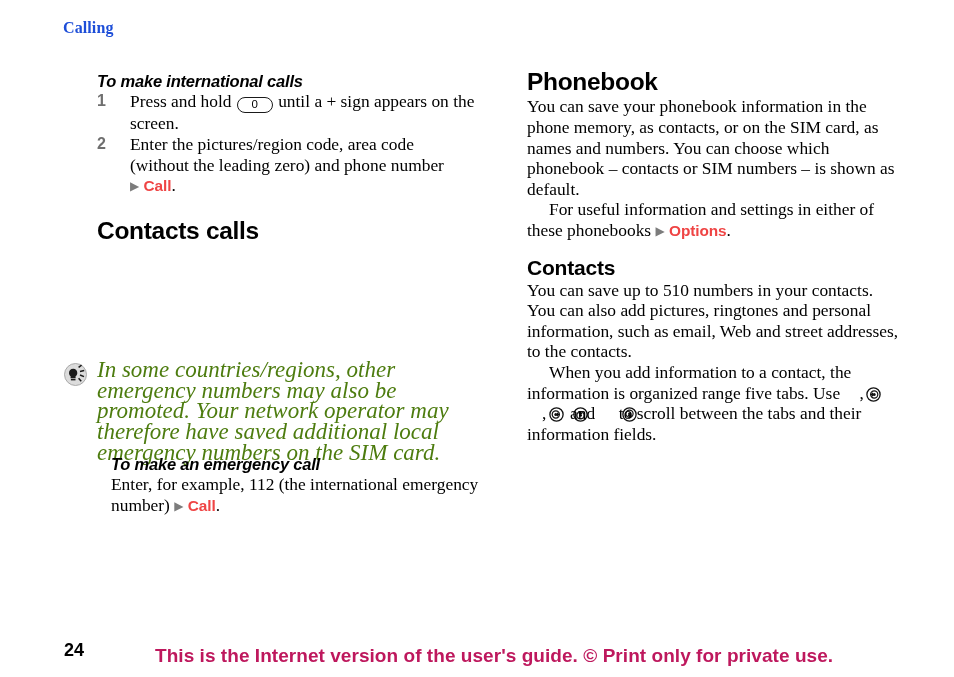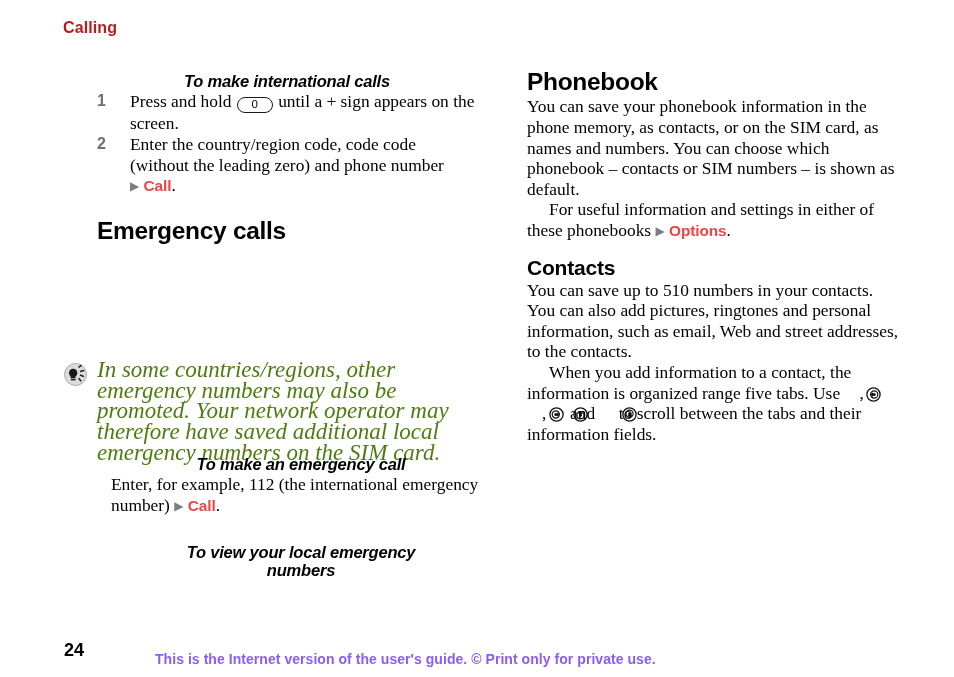--- a/index.html
+++ b/index.html
@@ -20,24 +20,24 @@
     position: relative;
     width: 954px;
     height: 677px;
   }
 
   
   .running-head {
     position: absolute;
     left: 63px;
     top: 19px;
-    font-family: Liberation Sans, sans-serif;
+    font-family: Liberation Serif, serif;
     font-weight: bold;
     font-size: 16px;
-    color: #b91c1c;
+    color: #1d4ed8;
     letter-spacing: 0.1px;
   }
 
   
   .col-left {
     position: absolute;
     left: 97px;
     top: 72px;
     width: 380px;
   }
@@ -69,21 +69,20 @@
   }
   h3.task-title {
     font-family: "Liberation Sans", sans-serif;
     font-weight: bold;
     font-style: italic;
     font-size: 16.5px;
     color: #000000;
     margin: 0 0 1px 0;
     letter-spacing: -0.2px;
     line-height: 1.12;
-    text-align: center;
   }
 
   
   p.body {
     font-family: "Liberation Serif", serif;
     font-size: 17.4px;
     line-height: 20.6px;
     margin: 0;
     color: #000000;
   }
@@ -198,25 +197,25 @@
     left: 64px;
     top: 0px;
     font-family: "Liberation Sans", sans-serif;
     font-weight: bold;
     font-size: 18px;
     color: #000;
   }
   .footer-note {
     position: absolute;
     left: 155px;
-    top: 11px;
-    font-family: "Liberation Sans", sans-serif;
-    font-weight: bold;
-    font-size: 14px;
-    color: #8b5cf6;
+    top: 5px;
+    font-family: "Liberation Sans", sans-serif;
+    font-weight: bold;
+    font-size: 19px;
+    color: #be185d;
     letter-spacing: 0.05px;
   }
   .sp-14 { height: 14px; }
   .sp-20 { height: 20px; }
   .sp-26 { height: 26px; }
 </style>
 </head>
 <body>
 
 <div class="page">
@@ -225,29 +224,29 @@
 
   <div class="col-left">
 
     <h3 class="task-title">To make international calls</h3>
 
     <ol class="steps">
       <li>
         <span class="num">1</span><span>Press and hold </span><span class="key-pill"><span class="kp-label">0</span></span><span> until a + sign appears on the screen.</span>
       </li>
       <li>
-        <span class="num">2</span><span>Enter the country/region code, code code (without the leading zero) and phone number </span><br>
+        <span class="num">2</span><span>Enter the pictures/region code, area code (without the leading zero) and phone number </span><br>
         <span class="arrow">▶</span>
         <span class="ui">Call</span><span>.</span>
       </li>
     </ol>
 
     <div class="sp-20"></div>
 
-    <h1 class="sec-title">Emergency calls</h1>
+    <h1 class="sec-title">Contacts calls</h1>
 
   </div>
 
   <div class="tip">
     <span class="tip-icon">
       <svg width="23" height="23" viewBox="0 0 23 23" xmlns="http://www.w3.org/2000/svg">
         <circle cx="11.5" cy="11.5" r="11" fill="#dcdcdc" stroke="#9a9a9a" stroke-width="0.8"></circle>
         <path d="M9.2 5.8 C6.6 5.8 5.0 7.7 5.0 9.9 C5.0 11.4 5.8 12.4 6.6 13.2 L6.6 15.2 L11.6 15.2 L11.6 13.2 C12.5 12.4 13.3 11.4 13.3 9.9 C13.3 7.7 11.7 5.8 9.2 5.8 Z" fill="#1a1a1a"></path>
         <rect x="6.9" y="15.9" width="4.6" height="1.5" fill="#1a1a1a"></rect>
         <g stroke="#1a1a1a" stroke-width="1.5" stroke-linecap="butt">
@@ -262,21 +261,20 @@
   </div>
 
   <div style="position:absolute; left:111px; top:455px; width:380px;">
 
     <h3 class="task-title">To make an emergency call</h3>
     <p class="body"><span>Enter, for example, 112 (the international emergency number) </span><span class="arrow">▶</span>
       <span class="ui">Call</span><span>.</span></p>
 
     <div class="sp-26"></div>
 
-    <h3 class="task-title"><span>To view your local emergency</span><br><span>numbers</span></h3>
 
 
   </div>
 
   <div class="col-right">
 
     <h1 class="sec-title">Phonebook</h1>
     <p class="body">You can save your phonebook information in the phone memory, as contacts, or on the SIM card, as names and numbers. You can choose which phonebook – contacts or SIM numbers – is shown as default.</p>
     <p class="body indent-first"><span>For useful information and settings in either of these phonebooks </span><span class="arrow">▶</span>
       <span class="ui">Options</span><span>.</span></p>

